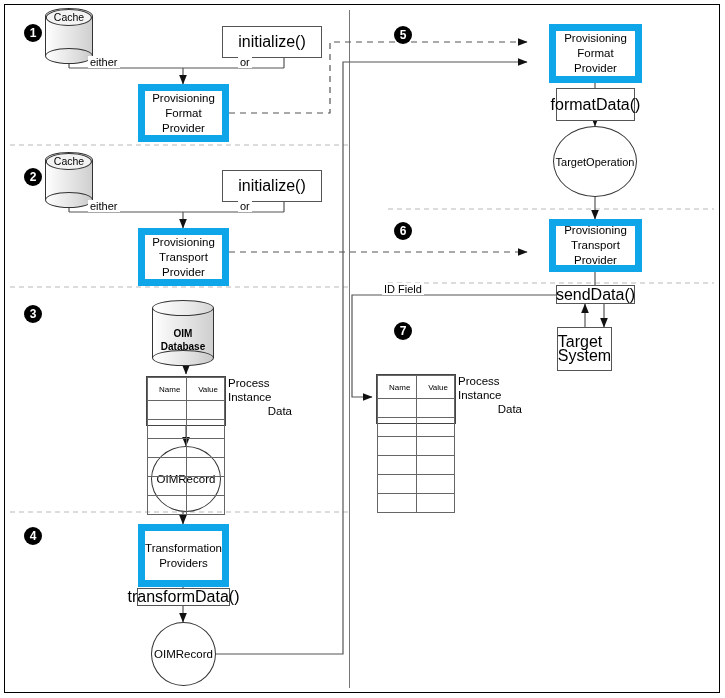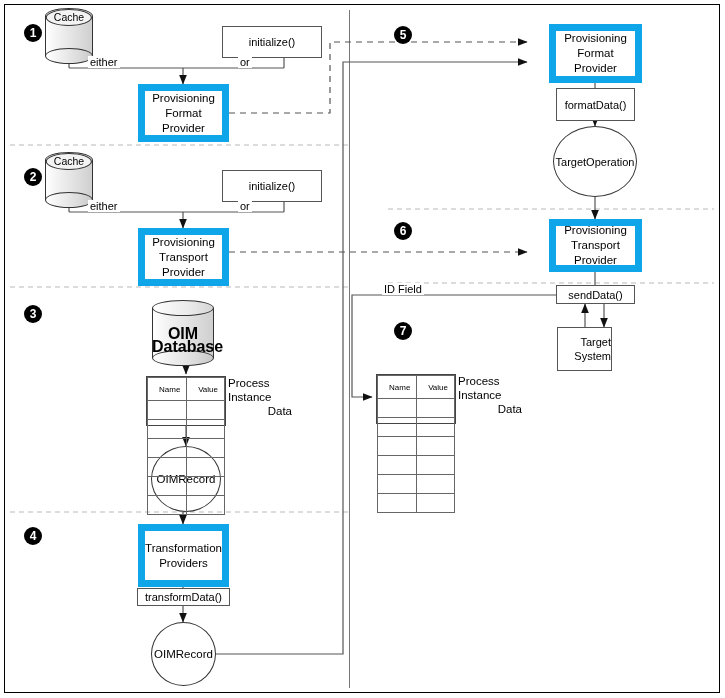--- a/index.html
+++ b/index.html
@@ -9,39 +9,39 @@
   svg#wires{position:absolute;left:0;top:0;width:725px;height:698px;pointer-events:none;}
 
   .bullet{position:absolute;width:18px;height:18px;border-radius:50%;background:#000;color:#fff;
           font-size:12px;font-weight:bold;line-height:18px;text-align:center;
           font-family:"Liberation Sans","DejaVu Sans",sans-serif;}
 
   .heavy-box{position:absolute;border:7px solid #0ea5e9;background:#fff;box-sizing:border-box;
              display:flex;align-items:center;justify-content:center;text-align:center;
              font-size:11.5px;line-height:15px;color:#000;}
   .thin-box{position:absolute;border:1px solid #555;background:#fff;box-sizing:border-box;
-            display:flex;align-items:center;justify-content:center;text-align:right;
-            font-size:11px;line-height:14px;color:#000;}
+            display:flex;align-items:center;justify-content:center;text-align:left;
+            font-size:16px;line-height:14px;color:#000;}
 
   .circle-node{position:absolute;border:1px solid #333;border-radius:50%;background:#fff;box-sizing:border-box;
                display:flex;align-items:center;justify-content:center;text-align:center;
                font-size:11.5px;color:#000;}
 
   
   .cyl{position:absolute;}
   .cyl .body{position:absolute;left:0;right:0;top:8px;bottom:8px;
              background:linear-gradient(to right,#ffffff 0%,#f2f2f2 25%,#e2e2e2 60%,#cfcfcf 100%);
              border-left:1px solid #333;border-right:1px solid #333;}
   .cyl .top{position:absolute;left:0;top:0;width:100%;height:16px;border:1px solid #333;
             border-radius:50%;background:linear-gradient(to right,#ffffff 0%,#f4f4f4 30%,#e6e6e6 70%,#d4d4d4 100%);
             box-sizing:border-box;}
   .cyl .bot{position:absolute;left:0;bottom:0;width:100%;height:16px;border:1px solid #333;
             border-radius:50%;background:linear-gradient(to right,#ffffff 0%,#f0f0f0 30%,#dcdcdc 70%,#c8c8c8 100%);
             box-sizing:border-box;}
-  .cyl .lbl{position:absolute;left:0;width:100%;text-align:center;font-size:16px;font-weight:bold;
+  .cyl .lbl{position:absolute;left:0;width:100%;text-align:center;font-size:10px;font-weight:bold;
             line-height:12.5px;color:#000;z-index:3;}
   .cyl .cap-lbl{position:absolute;left:50%;transform:translateX(-50%);top:1px;z-index:4;
                 border:1px solid #333;border-radius:50%;background:#f3f3f3;
                 font-size:10.5px;line-height:13px;padding:1px 7px;color:#000;}
 
   
   .ptable{position:absolute;border:1px solid #444;background:#fff;box-sizing:border-box;}
   .ptable table{border-collapse:collapse;width:100%;height:100%;}
   .ptable td,.ptable th{border:1px solid #666;padding:6px;font-size:8px;font-weight:normal;
                         text-align:right;color:#000;height:6px;}

